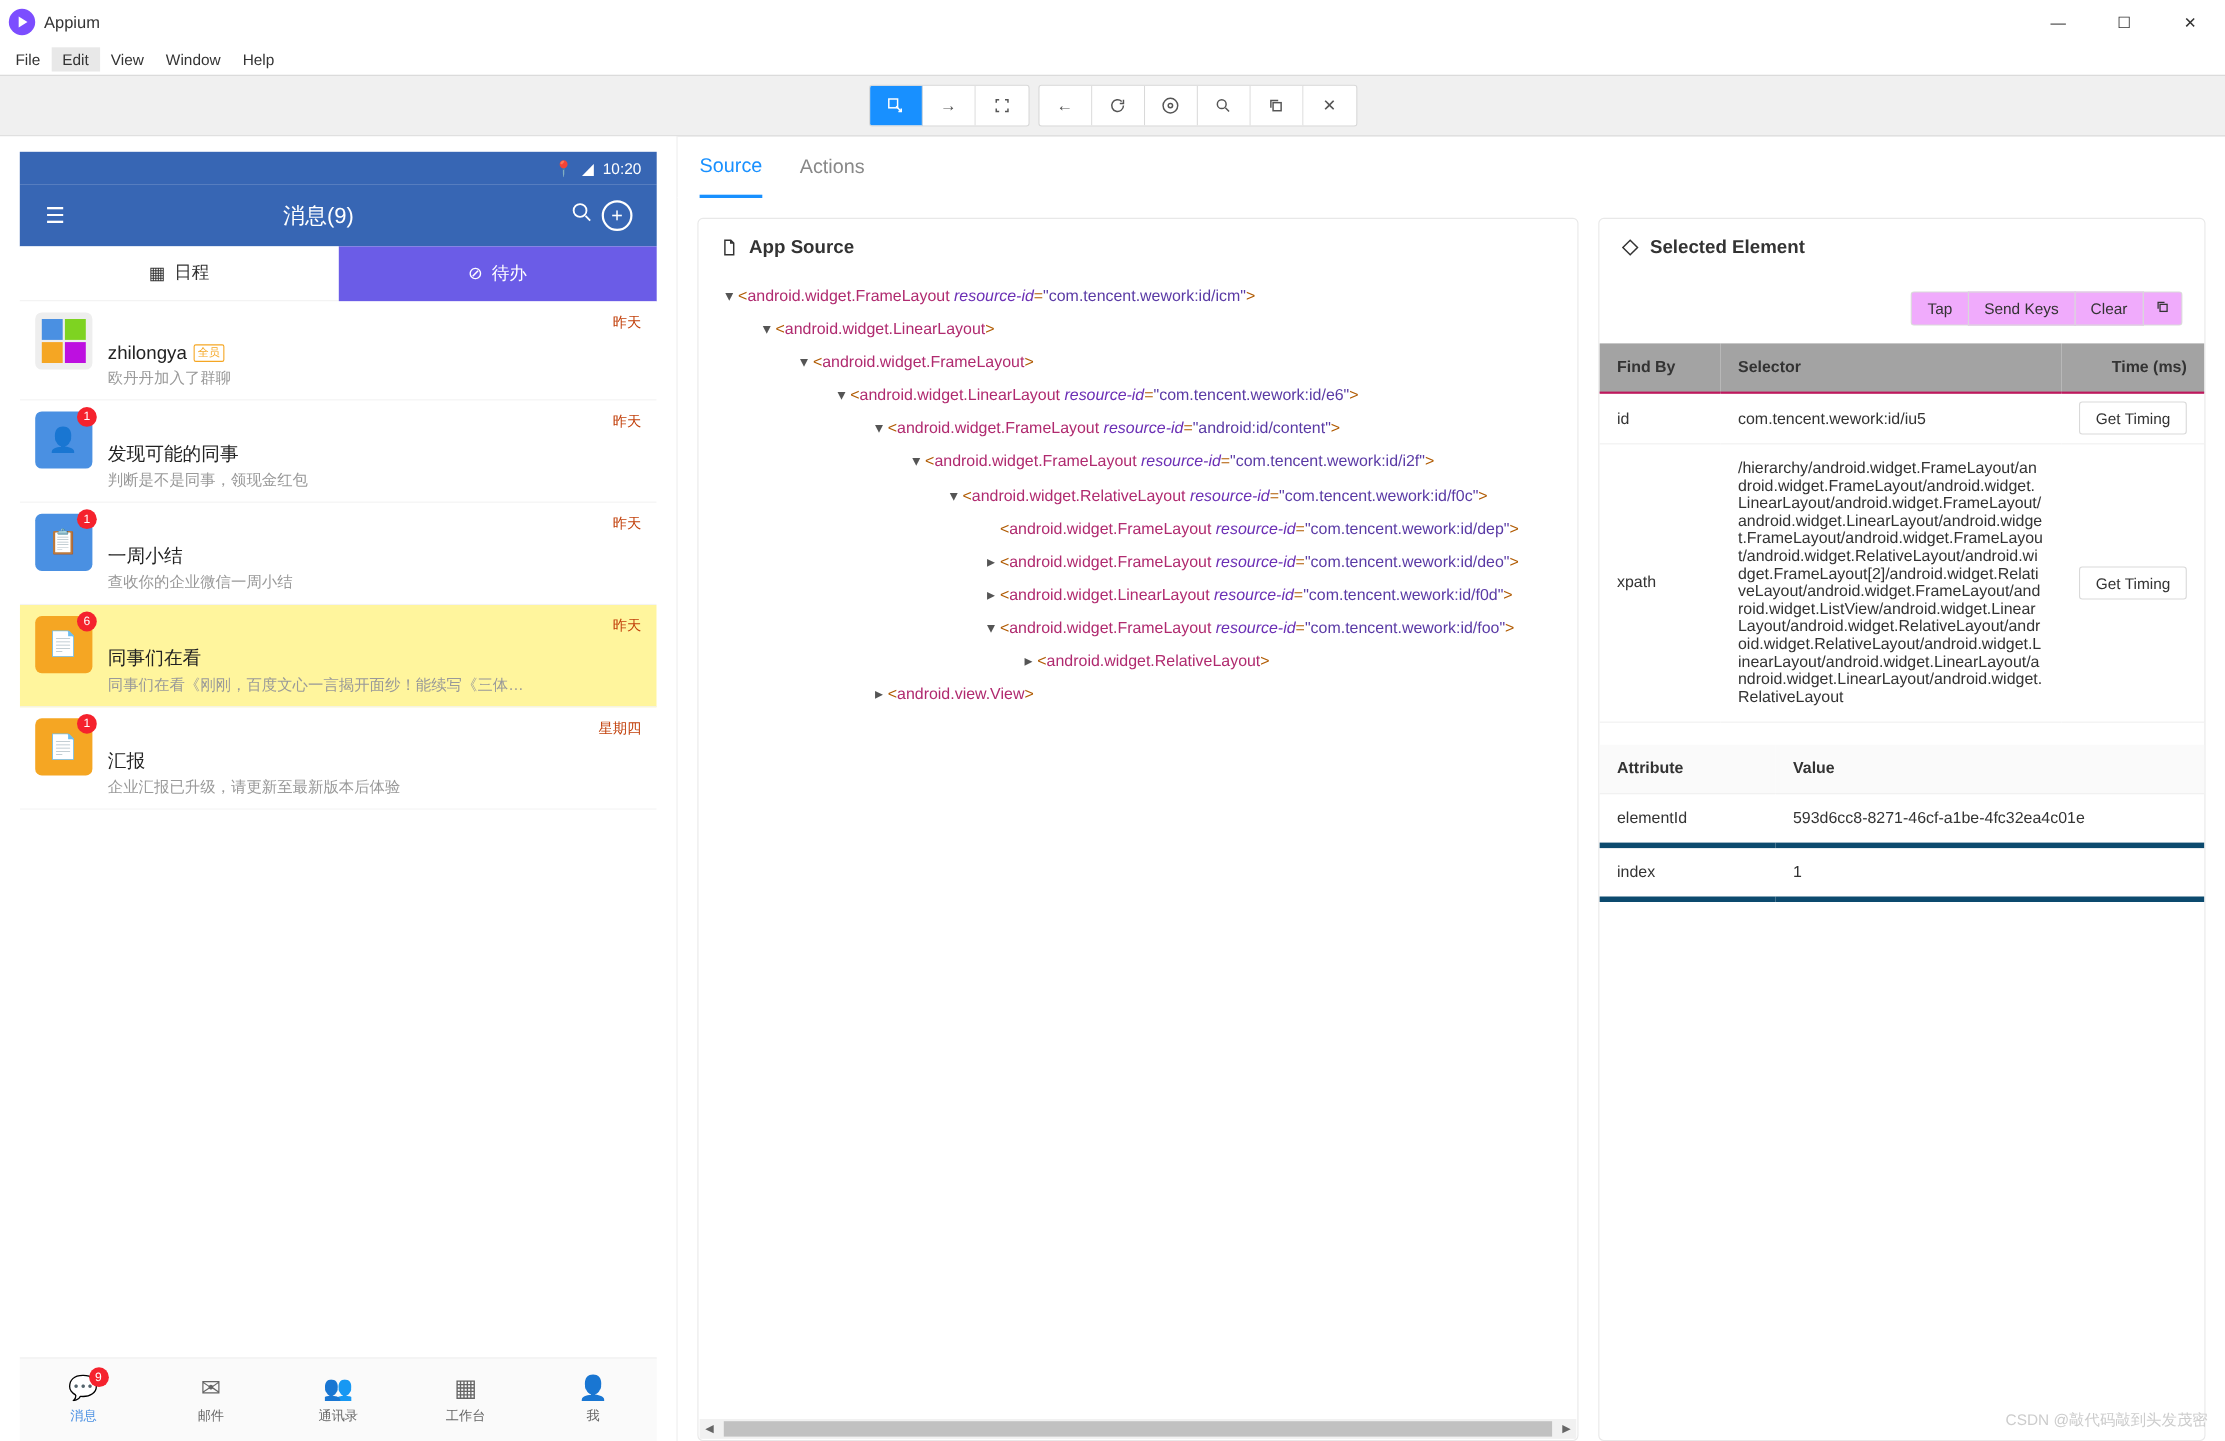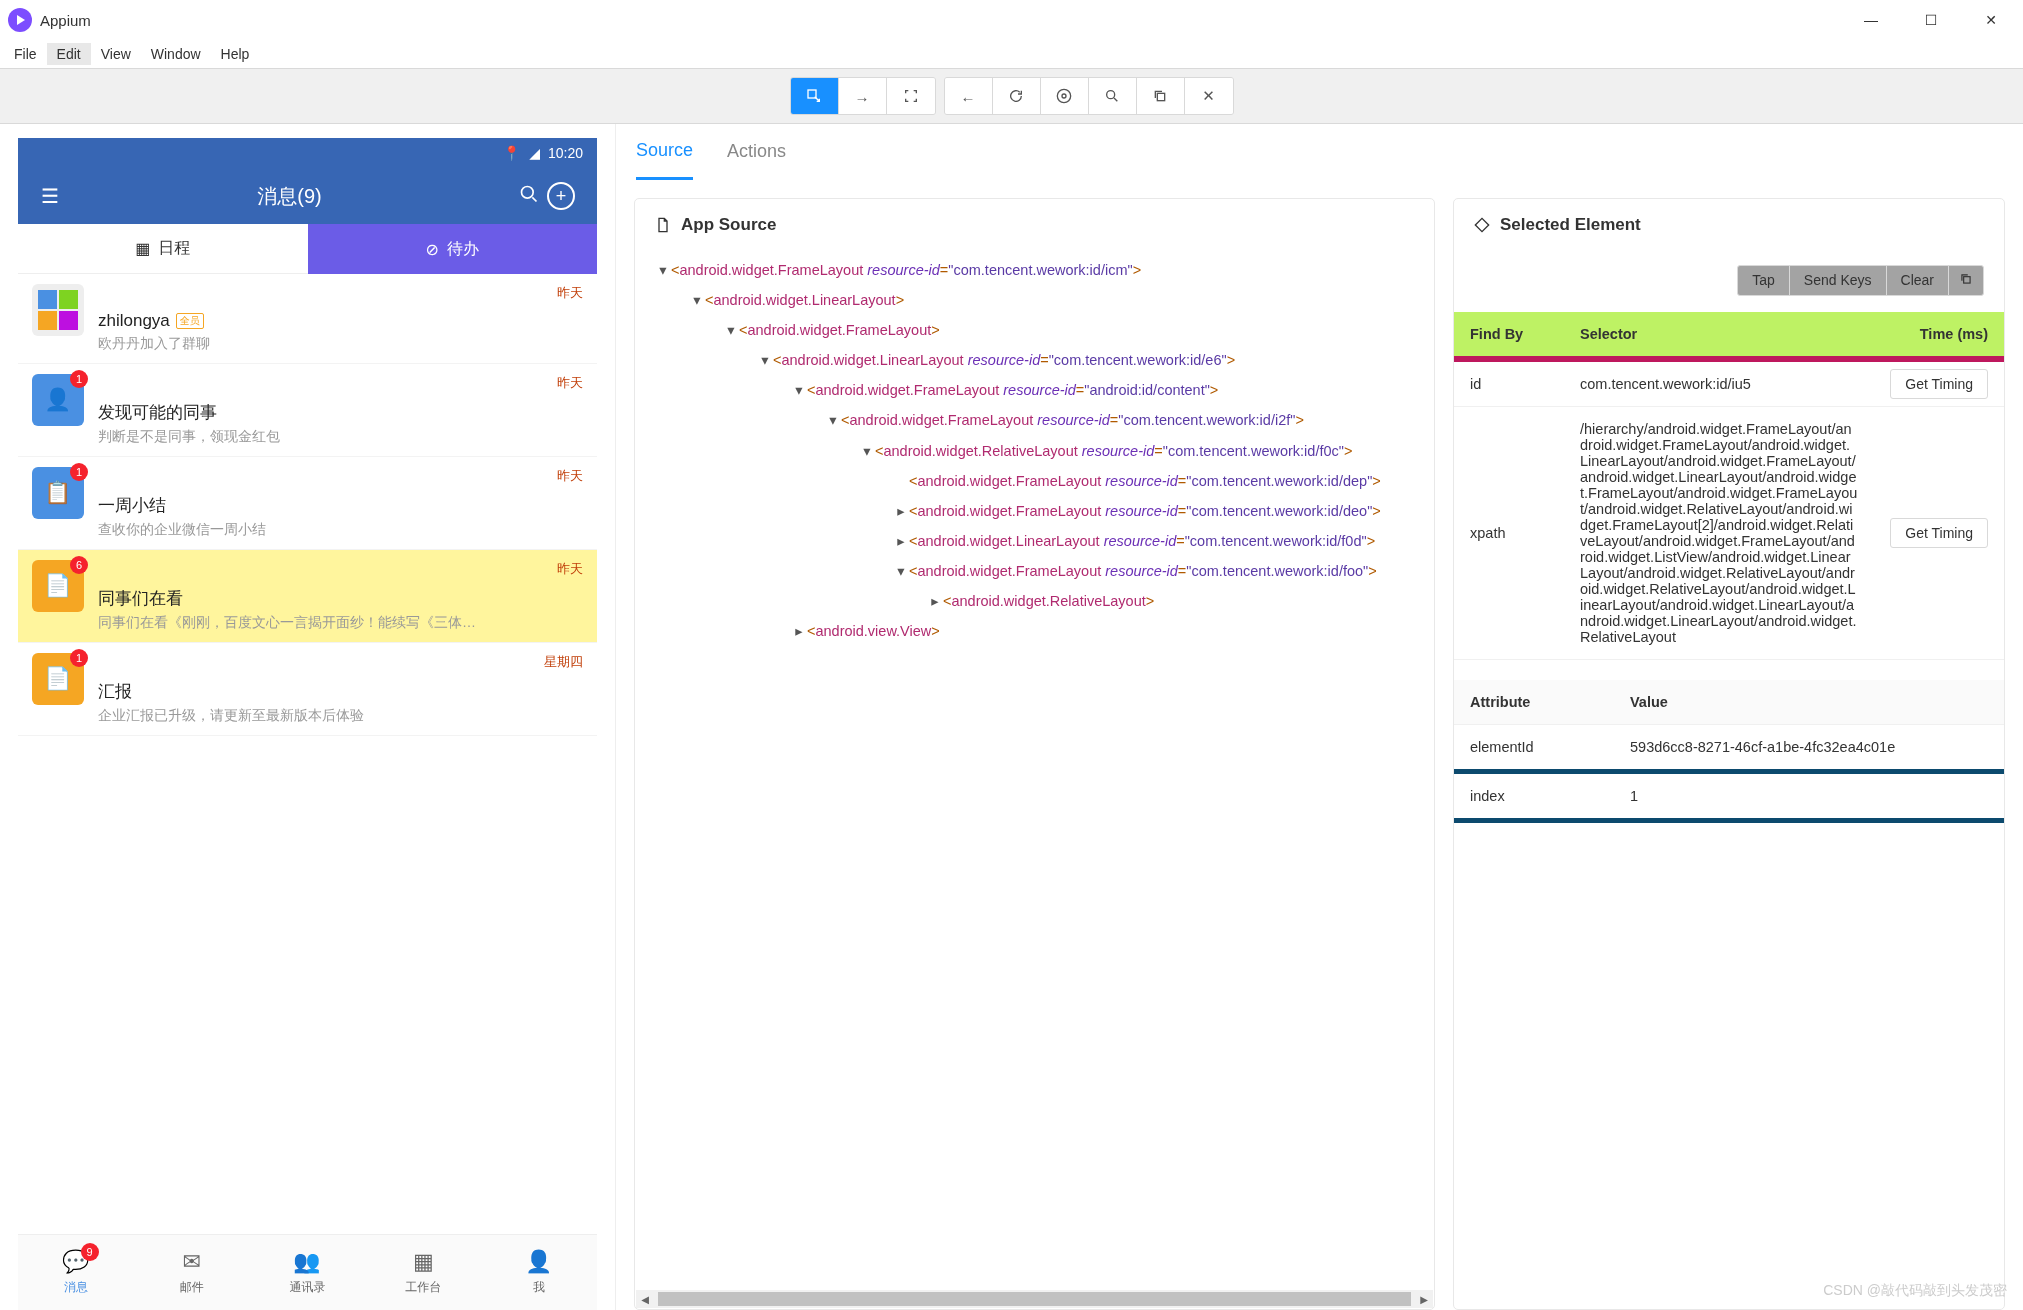--- a/index.html
+++ b/index.html
@@ -81,27 +81,27 @@
 
 .hscroll { height: 18px; background: #f1f1f1; position: relative; margin: 0 1px 1px 1px; display: flex; align-items: center; }
 .hscroll .thumb { position: absolute; left: 22px; right: 22px; top: 2px; bottom: 2px; background: #c1c1c1; }
 .hscroll .arrow-btn { width: 18px; text-align: center; color: #666; font-size: 10px; }
 .hscroll .spacer { flex: 1; }
 
 
 .right-panel { width: 570px; padding: 18px 18px 0 0; display: flex; flex-direction: column; }
 .right-panel .card { overflow: visible; }
 .actions-row { display: flex; justify-content: flex-end; padding: 14px 20px 16px; gap: 0; }
-.actions-row .abtn { border: 1px solid #d9d9d9; padding: 6px 14px; font-size: 14px; background: #a3a3a3; margin-left: -1px; }
+.actions-row .abtn { border: 1px solid #d9d9d9; padding: 6px 14px; font-size: 14px; background: #f0abfc; margin-left: -1px; }
 .actions-row .abtn:first-child { border-radius: 3px 0 0 3px; }
 .actions-row .abtn:nth-child(3) { }
 .actions-row .abtn:last-child { border-radius: 0 3px 3px 0; padding: 6px 10px; }
 
 .details-table { width: 100%; border-collapse: collapse; font-size: 14.5px; }
-.details-table th { text-align: left; font-weight: 600; background: #bef264; padding: 14px 16px; border-bottom: 6px solid #be185d; }
+.details-table th { text-align: left; font-weight: 600; background: #a3a3a3; padding: 14px 16px; border-bottom: 2px solid #be185d; }
 .details-table td { padding: 14px 16px; border-bottom: 1px solid #f0f0f0; vertical-align: middle; word-break: break-all; }
 .details-table .btn-cell { text-align: right; }
 .details-table .gt-btn { border: 1px solid #d9d9d9; padding: 6px 14px; font-size: 14px; background: #fff; border-radius: 3px; white-space: nowrap; }
 
 .attr-table { width: 100%; border-collapse: collapse; font-size: 14.5px; margin-top: 20px; }
 .attr-table th { text-align: left; font-weight: 600; background: #fafafa; padding: 14px 16px; border-bottom: 1px solid #f0f0f0; }
 .attr-table td { padding: 14px 16px; border-bottom: 5px solid #0c4a6e; }
 
 .watermark { position: fixed; right: 16px; bottom: 10px; color: #ccc; font-size: 14px; }
 </style>

